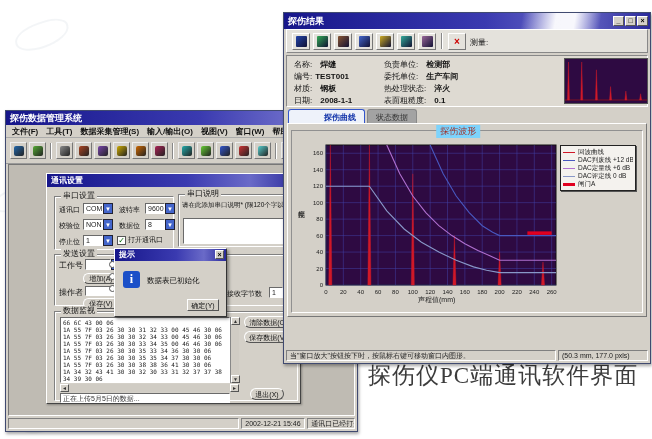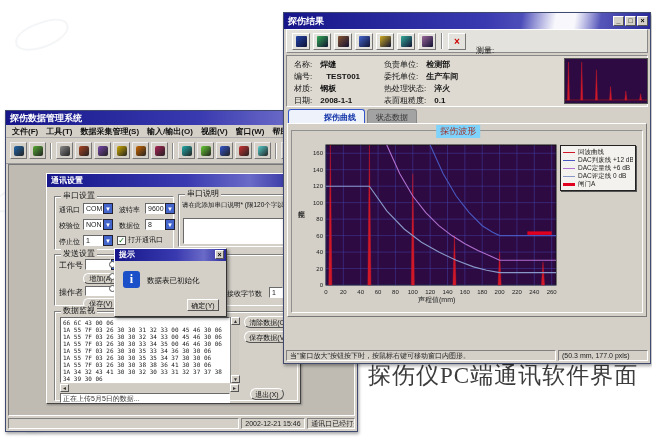--- a/index.html
+++ b/index.html
@@ -297,21 +297,21 @@
         </span>
         <span class="ricon">
           <i style="background: linear-gradient(135deg, rgb(51, 170, 153), rgb(17, 17, 51));"></i>
         </span>
         <span class="ricon">
           <i style="background: linear-gradient(135deg, rgb(153, 102, 153), rgb(17, 17, 51));"></i>
         </span>
         <span class="tsep"></span>
         <span class="ricon" style="color: rgb(204, 0, 0);">×</span>
       </div>
-  <span style="position:absolute;left:192px;top:24px;font-size:8px;color:#111;margin-top:8px;">测量:</span>
+  <span style="position:absolute;left:186px;top:24px;font-size:8px;color:#111;">测量:</span>
 
   <div class="infopanel"></div>
   <div id="info-left"></div>
   <div id="info-right"></div>
 
   <div class="thumb" style="left:280px;top:45px;width:84px;height:46px;">
     <svg id="thumb-svg" width="82" height="44">
           <rect x="0" y="0" width="82" height="44" fill="#2e0a42"></rect>
           <line x1="0" y1="41" x2="82" y2="41" stroke="#801020" stroke-width="1"></line>
           <path d="M2.4716981132075473,41 L3.4716981132075473,3 L4.471698113207547,41 Z" fill="#d01828" stroke="#d01828" stroke-width="0.4"></path>
@@ -415,21 +415,21 @@
             </div>
           </div>
     </div>
   </div>
 
   <div class="statusbar">
     <div class="cell" style="flex:1;">当"窗口放大"按钮按下时，按鼠标右键可移动窗口内图形。</div>
     <div class="cell" style="width:90px;">(50.3 mm, 177.0 pxls)</div>
   </div>
 <div class="inforow" style="left: 10px; top: 46px;"><span>名称:</span><b style="margin-left: 8px;">焊缝</b></div>
-      <div class="inforow" style="left: 10px; top: 58px;"><span>编号:</span><b style="margin-left: 14px;">TEST001</b></div>
+      <div class="inforow" style="left: 10px; top: 58px;"><span>编号:</span><b style="margin-left: 3px;">TEST001</b></div>
       <div class="inforow" style="left: 10px; top: 70px;"><span>材质:</span><b style="margin-left: 8px;">钢板</b></div>
       <div class="inforow" style="left: 10px; top: 82px;"><span>日期:</span><b style="margin-left: 8px;">2008-1-1</b></div>
       <div class="inforow" style="left: 100px; top: 46px;"><span>负责单位:</span><b style="margin-left: 8px;">检测部</b></div>
       <div class="inforow" style="left: 100px; top: 58px;"><span>委托单位:</span><b style="margin-left: 8px;">生产车间</b></div>
       <div class="inforow" style="left: 100px; top: 70px;"><span>热处理状态:</span><b style="margin-left: 8px;">淬火</b></div>
       <div class="inforow" style="left: 100px; top: 82px;"><span>表面粗糙度:</span><b style="margin-left: 8px;">0.1</b></div>
     </div>
 
 </div>
 

